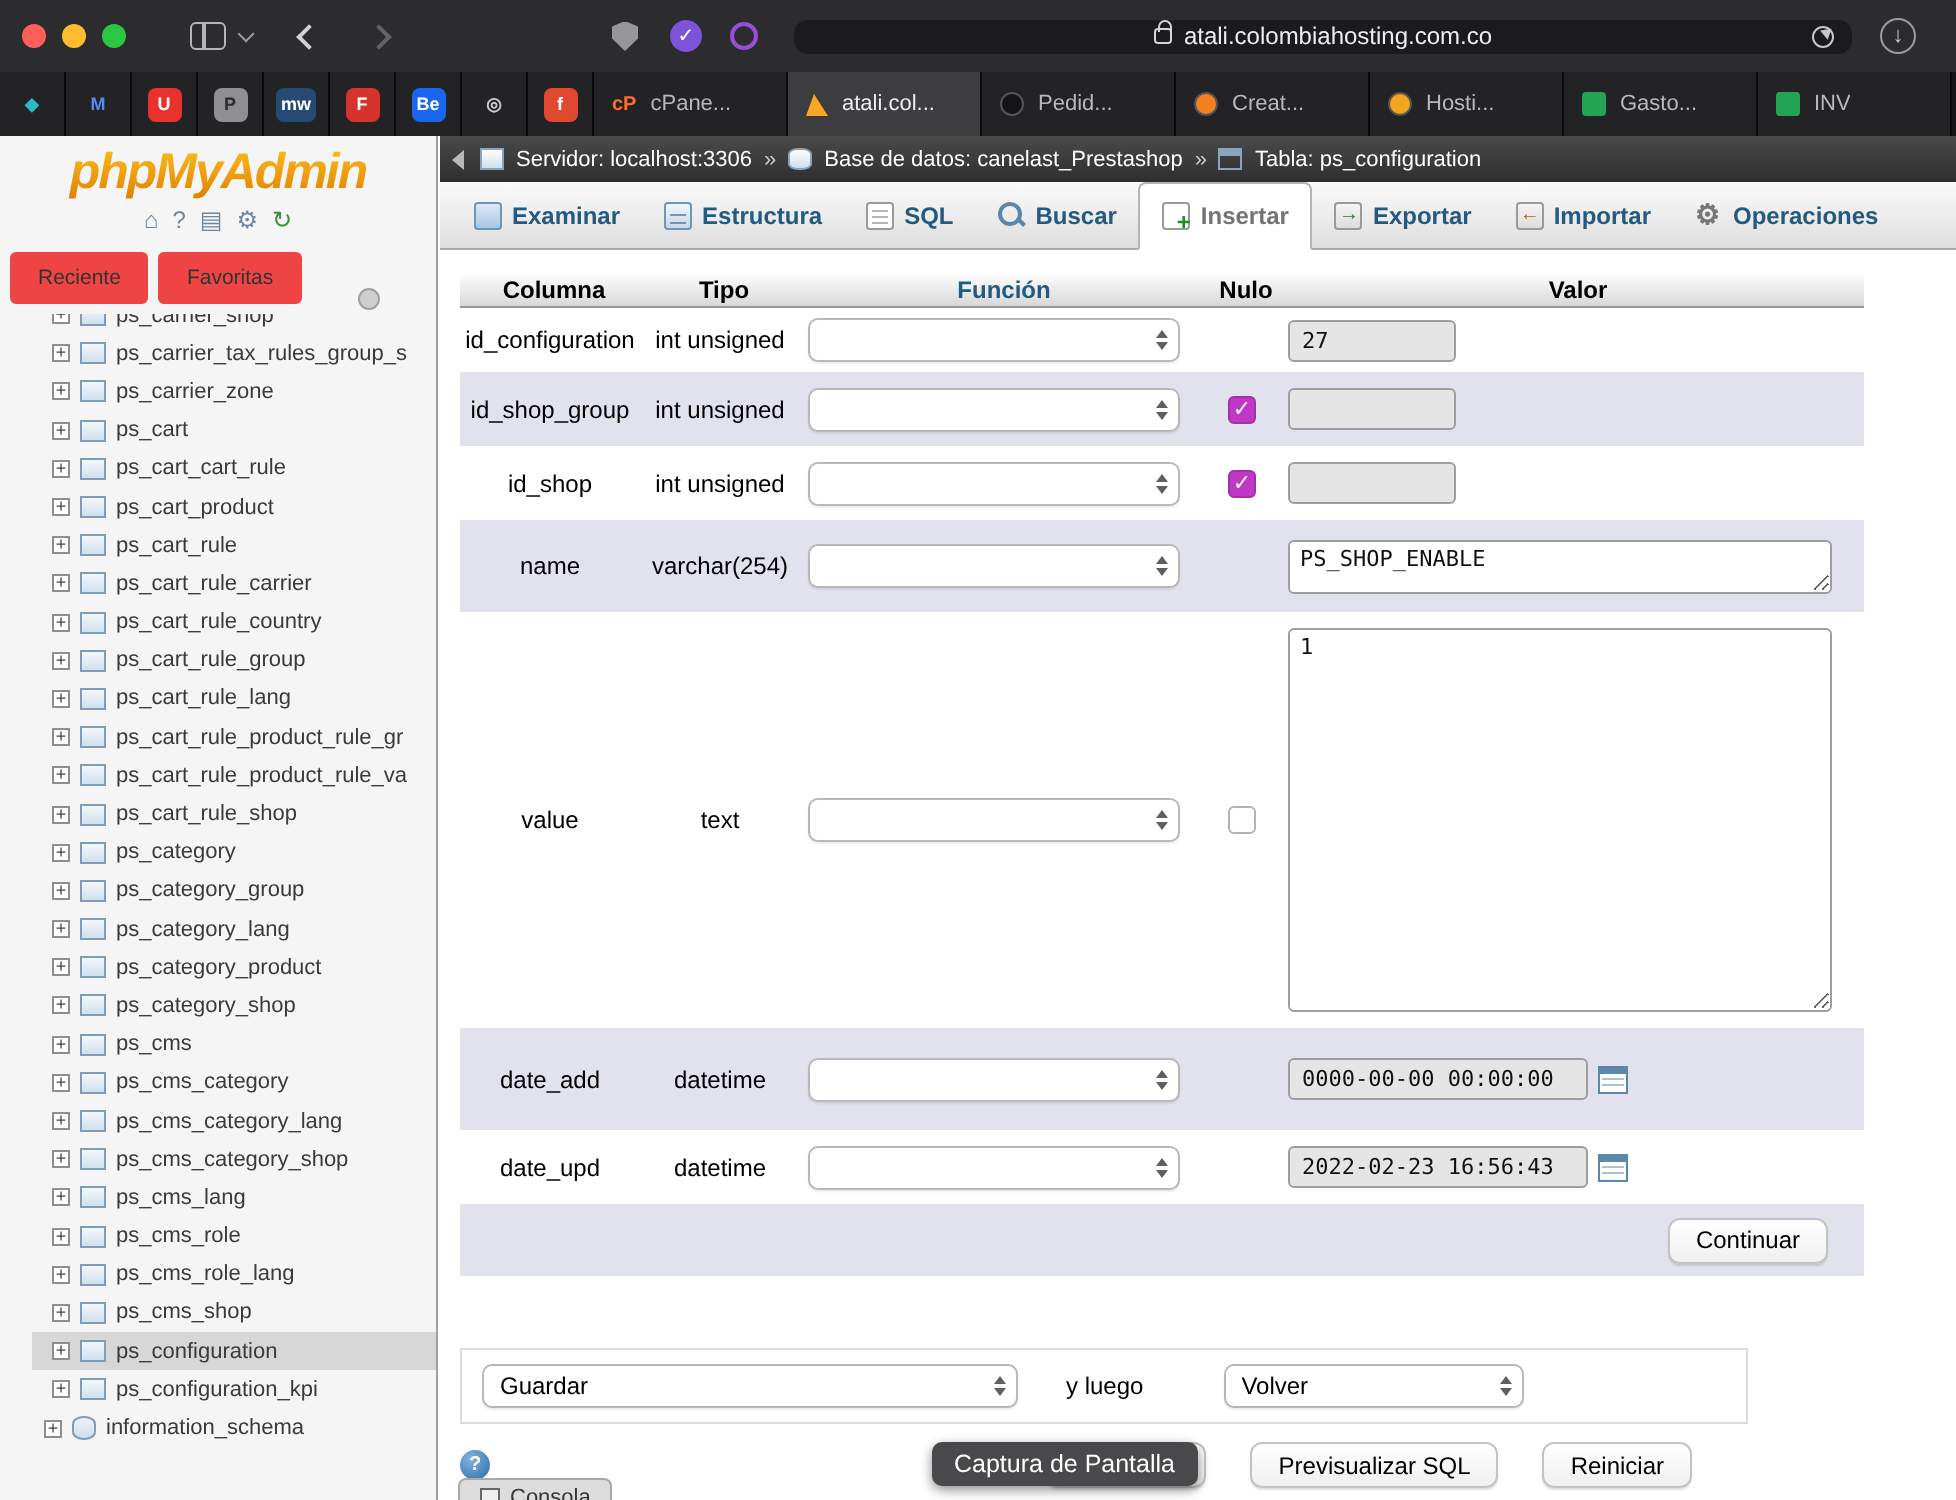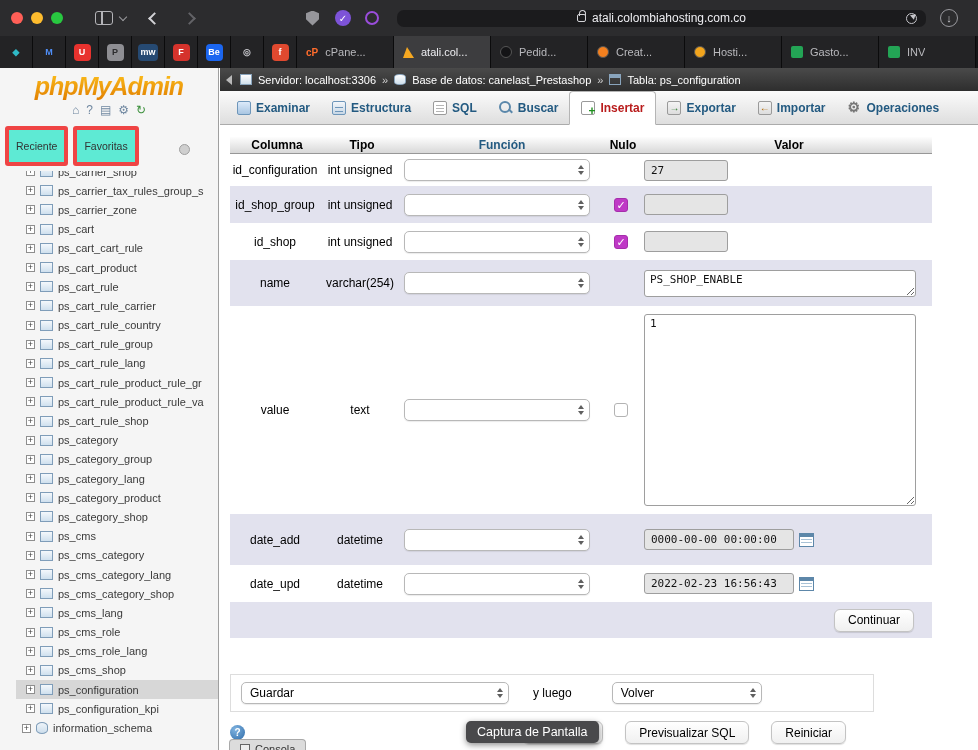--- a/index.html
+++ b/index.html
@@ -43,21 +43,21 @@
   .tab-label { font-size:11px; color:#b9b9bd; white-space:nowrap; overflow:hidden; text-overflow:ellipsis; }
   .tab.active .tab-label { color:#ededf1; }
 
   
   .sidebar { position:absolute; top:68px; left:0; width:219px; height:722px; background:#f5f5f5; border-right:1px solid #9f9f9f; overflow:hidden; }
   .logo { text-align:center; margin-top:4px; font-size:25px; font-weight:bold; font-style:italic; color:#ef9400; background:linear-gradient(180deg,#fdc01c,#e07d00); -webkit-background-clip:text; background-clip:text; -webkit-text-fill-color:transparent; letter-spacing:-1px; }
   .quick-icons { display:flex; justify-content:center; gap:7px; margin-top:1px; height:16px; }
   .qicon { font-size:12px; color:#6f87a0; line-height:16px; cursor:default; }
   .qicon.green { color:#3a8f3a; }
   .filter-bar { display:flex; gap:5px; margin:8px 0 0 5px; position:relative; }
-  .filter-pill { font-size:10.5px; color:#333; background:#5eead4; border:4px solid #ef4444; border-radius:3px; padding:10px 7px; }
+  .filter-pill { font-size:10.5px; color:#333; background:#ef4444; border:7px solid #ef4444; border-radius:3px; padding:0 7px; }
   .coldot { position:absolute; right:28px; top:18px; width:11px; height:11px; border-radius:50%; background:#cfcfcf; border:1px solid #9f9f9f; }
   .tree-wrap { margin-top:5px; height:600px; overflow:hidden;padding-left:16px; }
   .tree { margin-top:-9px; font-size:11px; color:#3a3a3a; }
   .tree-item { display:flex; align-items:center; height:19.2px; padding-left:10px; white-space:nowrap; overflow:hidden; }
   .tree-item.selected { background:#d7d7d7; }
   .texp { width:9px; height:9px; flex:none; border:1px solid #8e8e8e; background:#fff; font-size:9px; line-height:7px; text-align:center; color:#444; margin-right:5px; }
   .texp::before { content:'+'; }
   .ticon { width:13px; height:11px; flex:none; border:1px solid #7f9db9; background:linear-gradient(#f4f8fc,#cfe0ee); margin-right:5px; }
   .dbicon { width:12px; height:12px; flex:none; border:1px solid #7f9db9; border-radius:6px/4px; background:linear-gradient(#eef4f9,#cddeec); margin-right:5px; }
   .tree-item.dbrow { padding-left:6px; }
@@ -66,21 +66,21 @@
   .content { position:absolute; top:68px; left:220px; width:758px; height:682px; background:#fff; }
   .breadcrumb { height:23px; background:linear-gradient(#4a4a4a,#2e2e2e); display:flex; align-items:center; color:#fff; font-size:11px; padding-left:6px; gap:6px; }
   .bc-collapse { width:0; height:0; border-top:5px solid transparent; border-bottom:5px solid transparent; border-right:6px solid #b9b9b9; margin-right:2px; }
   .mi { width:12px; height:11px; display:inline-block; background:linear-gradient(#fefefe,#cfdfeb); border:1px solid #89a4bc; flex:none; }
   .database-icon { border-radius:5px/3px; }
   .table-icon { background-image:linear-gradient(180deg,#89a4bc 0 3px,transparent 3px); }
   .bc-sep { color:#cfcfcf; }
 
   .menubar { height:34px; background:linear-gradient(#fbfbfb,#dedede); border-bottom:1px solid #ababab; display:flex; align-items:center; padding-left:6px; }
   .mtab { display:flex; align-items:center; gap:5px; padding:8px 11px; font-size:12px; font-weight:bold; color:#235a81; height:34px; }
-  .mtab.active { background:#fff; color:#b91c1c; border:1px solid #b5b5b5; border-bottom:1px solid #fff; border-radius:4px 4px 0 0; }
+  .mtab.active { background:#fff; color:#737373; border:1px solid #b5b5b5; border-bottom:1px solid #fff; border-radius:4px 4px 0 0; }
   .ic { width:14px; height:14px; display:inline-block; border-radius:2px; flex:none; position:relative; }
   .browse-icon { background:linear-gradient(#dceafa,#a9c6e2); border:1px solid #6e96ba; }
   .structure-icon { background:linear-gradient(#f2f6fa,#c8d8e6); border:1px solid #6e96ba; }
   .structure-icon::after { content:''; position:absolute; left:2px; right:2px; top:5px; height:1px; background:#6e96ba; box-shadow:0 4px 0 #6e96ba; }
   .sql-icon { background:#fff; border:1px solid #9a9a9a; }
   .sql-icon::after { content:''; position:absolute; left:2px; right:2px; top:3px; height:1px; background:#b5b5b5; box-shadow:0 3px 0 #b5b5b5,0 6px 0 #b5b5b5; }
   .search-icon { border:none; }
   .search-icon::before { content:''; position:absolute; left:0; top:0; width:8px; height:8px; border:2px solid #5a87aa; border-radius:50%; }
   .search-icon::after { content:''; position:absolute; left:9px; top:9px; width:5px; height:2px; background:#5a87aa; transform:rotate(45deg); }
   .insert-icon { background:#fff; border:1px solid #9a9a9a; }

